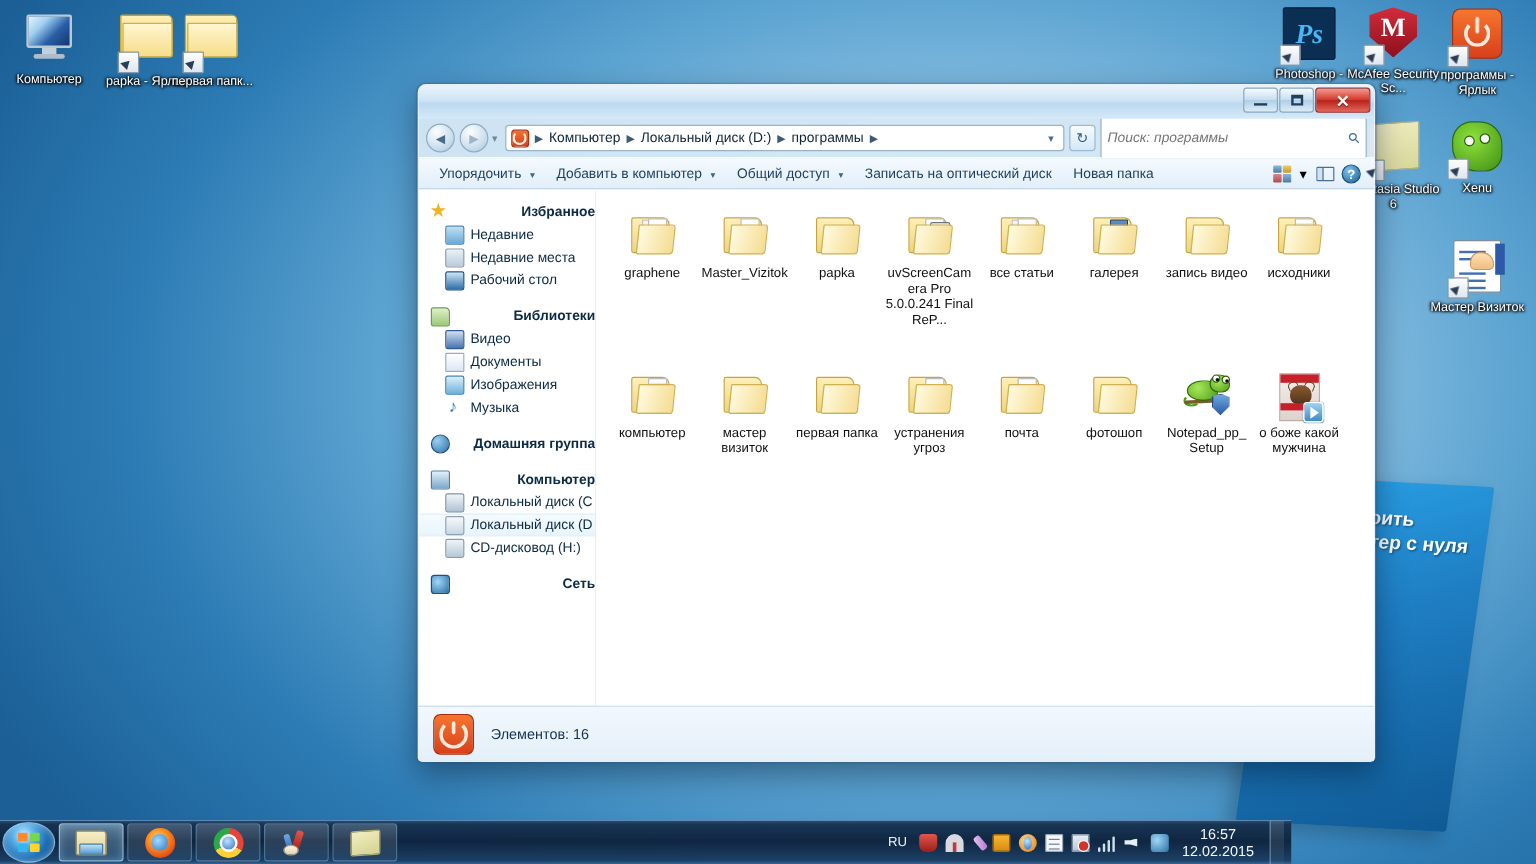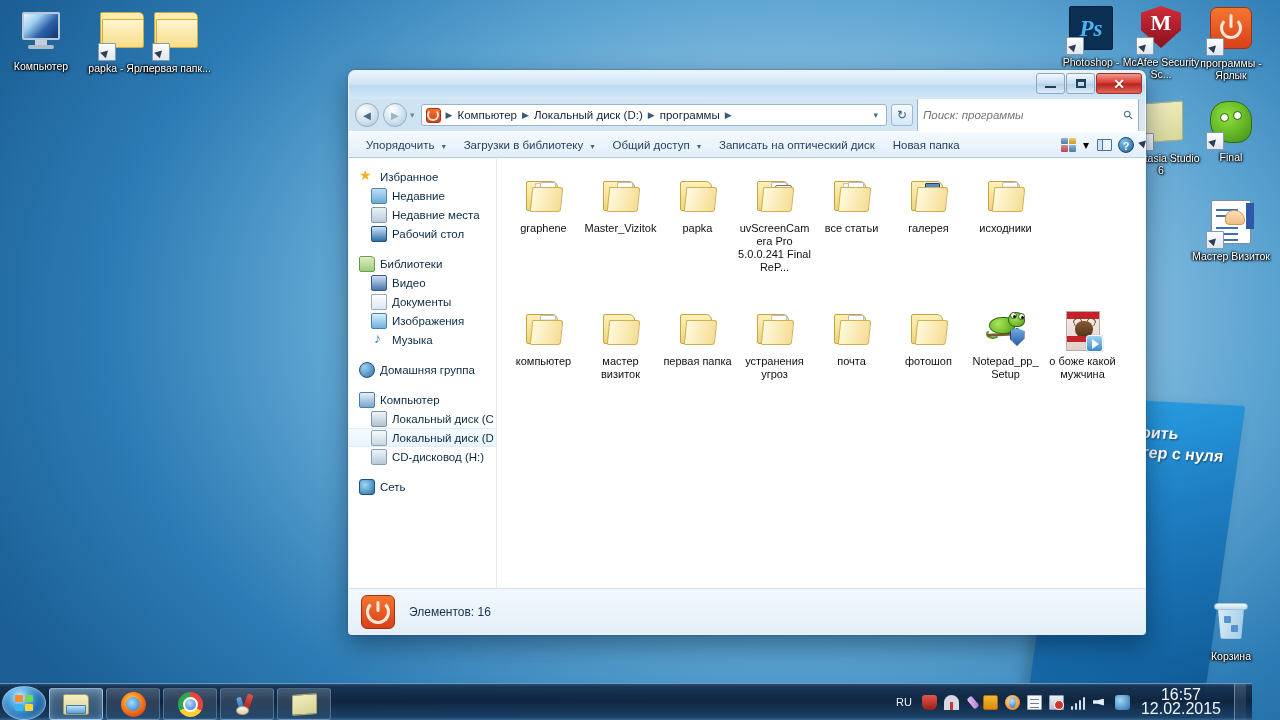--- a/index.html
+++ b/index.html
@@ -220,21 +220,21 @@
             color:#fff; font-size:11px; font-weight:bold; line-height:16px; text-align:center; border:1px solid #14497a; }
 
   .body { flex:1; display:flex; min-height:0; background:#fff; border-top:1px solid #fff; }
   .sidebar {
     width:148px; flex:0 0 148px; background:#fff; padding:8px 0 0 0; overflow:hidden;
     border-right:1px solid #e3ebf2;
   }
   .nsec { margin-bottom:11px; }
   .nrow { height:19px; display:flex; align-items:center; padding-left:10px; font-size:11.5px; color:#0b2a44; cursor:pointer; white-space:nowrap; }
   .nrow.child { padding-left:22px; }
-  .nrow.head { font-weight:normal; }
+  .nrow.head { font-weight:bold;justify-content:space-between; }
   .nrow.sel { background:linear-gradient(#f5fbff,#e8f4fd); border-top:1px solid #dceefb; border-bottom:1px solid #dceefb; }
   .nrow .ni { width:16px; height:16px; margin-right:5px; flex:0 0 16px; position:relative; }
 
   .ni.star:after { content:"★"; color:#f0b323; font-size:14px; position:absolute; left:0; top:-2px; }
   .ni.dl { background:linear-gradient(#bfe0f5,#6aaad8); border:1px solid #4f85ad; border-radius:2px; }
   .ni.recent { background:linear-gradient(#e9f1f7,#b9cbdb); border:1px solid #8399ab; border-radius:2px; }
   .ni.desk { background:linear-gradient(#cde6f7,#2f6fa8); border:1px solid #1d4f80; border-radius:2px; }
   .ni.lib { background:linear-gradient(#dff0c8,#9fc978); border:1px solid #6f9b4c; border-radius:2px 4px 2px 2px; }
   .ni.vid { background:linear-gradient(#cfe0f3,#4a74b0); border:1px solid #34598c; border-radius:2px; }
   .ni.doc { background:linear-gradient(#ffffff,#dbe7f2); border:1px solid #9aadbe; border-radius:1px; }
@@ -310,24 +310,24 @@
   .statusbar .sic { width:34px; height:34px; border-radius:6px; position:relative;
     background:linear-gradient(#f5762f,#d8401a); border:1px solid #a62f0f; }
   .statusbar .sic:after { content:""; position:absolute; left:50%; top:50%; transform:translate(-50%,-50%);
     width:18px; height:18px; border:3px solid #ffe9dd; border-radius:50%; border-top-color:transparent; }
   .statusbar .sic .bar { position:absolute; left:50%; top:5px; transform:translateX(-50%); width:3px; height:11px;
     background:#ffe9dd; border-radius:2px; }
   .statusbar .stxt { font-size:12px; color:#14324e; }
 
   
   .taskbar {
-    position:absolute; left:0; bottom:0; width:1252px; height:37px; z-index:60;
+    position:absolute; left:0; bottom:0; width:1076px; height:37px; z-index:60;
     background:linear-gradient(rgba(38,74,110,.92) 0%, rgba(22,48,78,.95) 8%, rgba(14,34,60,.96) 48%, rgba(26,60,96,.95) 92%, rgba(52,100,146,.95) 100%);
     border-top:1px solid rgba(160,200,235,.55);
-    display:flex; align-items:flex-end;
+    display:flex; align-items:center;
   }
   .orb {
     width:44px; height:34px; margin-left:2px; border-radius:50%; cursor:pointer;
     background:radial-gradient(circle at 40% 32%,#d8f2ff 0%,#5cb3ea 26%,#1d6fb5 58%,#0b3f74 100%);
     border:1px solid rgba(190,225,250,.6); position:relative;
     box-shadow:inset 0 0 6px rgba(255,255,255,.45);
   }
   .orb .flag { position:absolute; left:50%; top:50%; transform:translate(-50%,-50%);
     width:18px; height:16px; display:grid; grid-template-columns:1fr 1fr; grid-template-rows:1fr 1fr; gap:1.5px; }
   .orb .flag i { border-radius:1px; }
@@ -391,21 +391,21 @@
                    background:#d0342c; border:1px solid #fff; }
   .ti-bars { display:flex; align-items:flex-end; gap:1.5px; }
   .ti-bars i { width:2.5px; background:#cfe1ef; border-radius:1px; }
   .ti-bars i:nth-child(1){ height:4px; } .ti-bars i:nth-child(2){ height:7px; }
   .ti-bars i:nth-child(3){ height:10px; } .ti-bars i:nth-child(4){ height:13px; }
   .ti-spk { position:relative; }
   .ti-spk .c { position:absolute; left:0; top:4px; width:6px; height:7px; background:#e3eef7;
                clip-path:polygon(0 25%,45% 25%,100% 0,100% 100%,45% 75%,0 75%); width:11px; }
   .ti-net { background:radial-gradient(circle at 35% 35%,#9fd8f5,#2a6ea8); border-radius:3px; }
 
-  .clock { color:#f0f7fd; font-size:16px; line-height:14px; text-align:center; margin-left:4px; }
+  .clock { color:#f0f7fd; font-size:12px; line-height:14px; text-align:center; margin-left:4px; }
   .showdesk { width:12px; height:100%; margin-left:6px; border-left:1px solid rgba(180,215,245,.45);
               background:linear-gradient(rgba(255,255,255,.14),rgba(255,255,255,.03)); cursor:pointer; }
 </style>
 </head>
 <body>
 
 <div class="desktop">
 
   <div class="book">
     <div class="btxt">Как освоить компьютер с нуля</div>
@@ -477,49 +477,38 @@
     <div class="lbl">Camtasia Studio 6</div>
   </div>
 
   <div class="dicon" style="left:1192px; top:98px;">
     <div class="glyph shortcut">
         <div class="xenu">
           <i></i>
           <i></i>
         </div>
       </div>
-    <div class="lbl">Final</div>
+    <div class="lbl">Xenu</div>
   </div>
 
   <div class="dicon" style="left:1192px; top:198px;">
     <div class="glyph shortcut">
       <div class="mvz">
         <div class="blue"></div>
         <div class="ln" style="top:8px;"></div>
           <div class="ln" style="top:14px;"></div>
         <div class="ln" style="top:26px;"></div>
           <div class="ln" style="top:32px;"></div>
           <div class="ln" style="top:38px;"></div>
         <div class="hand"></div>
       </div>
     </div>
     <div class="lbl">Мастер Визиток</div>
   </div>
 
-  <div class="dicon" style="left:1192px; top:598px;">
-    <div class="glyph">
-      <div class="bin">
-        <div class="body"></div>
-          <div class="lid"></div>
-        <div class="p" style="left:13px; top:16px;"></div>
-        <div class="p" style="left:20px; top:25px;"></div>
-      </div>
-    </div>
-    <div class="lbl">Корзина</div>
-  </div>
 </div>
 
 <div class="win">
 
   <div class="titlebar">
     <div class="wbtns">
       <div class="wbtn">
           <div class="m"></div>
         </div>
       <div class="wbtn">
@@ -561,21 +550,21 @@
       <span class="mag">⚲</span>
     </div>
   </div>
 
   <div class="toolbar">
     <div class="tb">
       <span>Упорядочить</span>
       <span class="car">▾</span>
     </div>
     <div class="tb">
-      <span>Загрузки в библиотеку</span>
+      <span>Добавить в компьютер</span>
       <span class="car">▾</span>
     </div>
     <div class="tb">
       <span>Общий доступ</span>
       <span class="car">▾</span>
     </div>
     <div class="tb">
       <span>Записать на оптический диск</span>
     </div>
     <div class="tb">
@@ -741,20 +730,29 @@
         </div>
         <div class="fitem">
           <div class="fi">
             <div class="of">
                 <div class="b"></div>
                 <div class="bk"></div>
                 <div class="f"></div>
               </div>
           </div>
           <div class="fn">галерея</div>
+        </div>
+        <div class="fitem">
+          <div class="fi">
+            <div class="of">
+                <div class="b"></div>
+                <div class="f"></div>
+              </div>
+          </div>
+          <div class="fn">запись видео</div>
         </div>
         <div class="fitem">
           <div class="fi">
             <div class="of">
                 <div class="b"></div>
                 <div class="pg"></div>
                 <div class="pic"></div>
                 <div class="f"></div>
               </div>
           </div>

